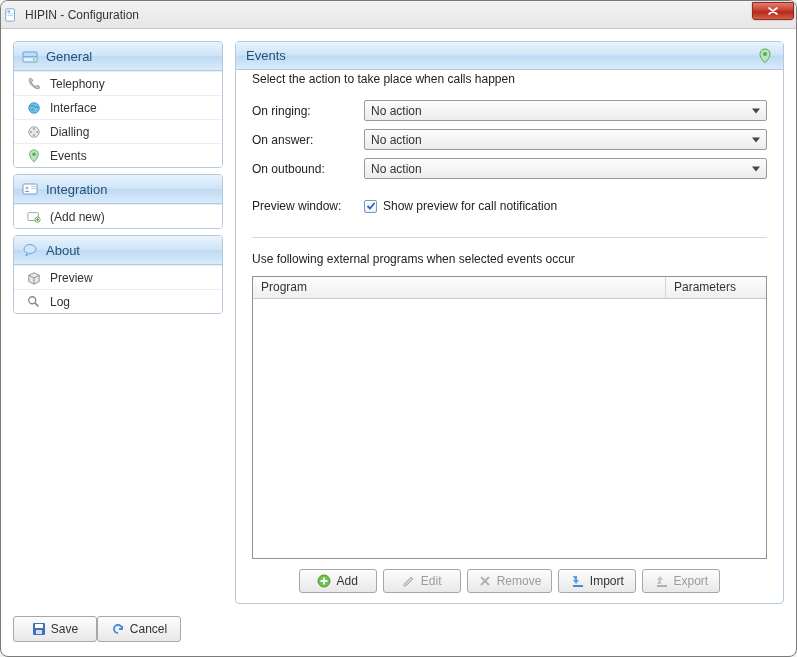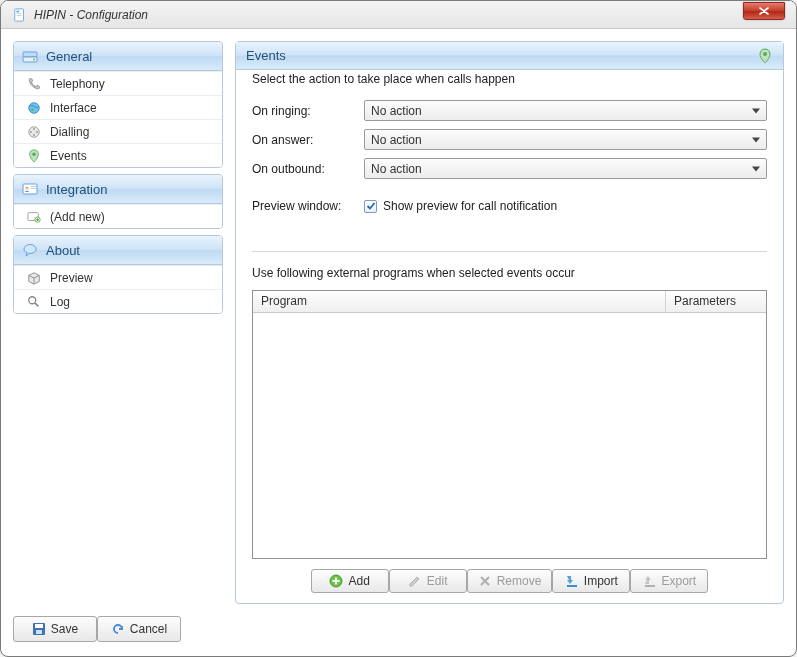--- a/index.html
+++ b/index.html
@@ -22,22 +22,21 @@
     box-shadow: 0 0 10px rgba(0,0,0,0.2);
     position: relative;
     overflow: hidden;
   }
   .titlebar {
     height: 28px;
     background: linear-gradient(#f3f3f3, #e6e6e6);
     border-bottom: 1px solid #c7c7c7;
     display: flex;
     align-items: center;
-    padding: 0 11px;
-    font-style: italic;
+    padding: 0 2px;
   }
   .title-icon {
     width: 16px; height: 16px; margin-right: 6px;
     display: inline-flex; align-items: center; justify-content: center;
   }
   .title-text { flex: 1; font-size: 12px; color: #333; }
   .close-btn {
     width: 42px; height: 18px;
     border-radius: 0 0 3px 3px;
     background: linear-gradient(#e57b6f, #c8412f 45%, #b22a18 55%, #d65c49);
@@ -152,21 +151,21 @@
     transform: translateY(-50%);
     width: 0; height: 0;
     border-left: 4px solid transparent;
     border-right: 4px solid transparent;
     border-top: 5px solid #444;
   }
   .checkbox-row {
     display: flex;
     align-items: center;
     margin-top: 12px;
-    margin-bottom: 32px;
+    margin-bottom: 18px;
   }
   .checkbox {
     width: 13px; height: 13px;
     border: 1px solid #7a9ac0;
     border-radius: 2px;
     background: linear-gradient(#fff, #e8f0f8);
     display: inline-flex; align-items: center; justify-content: center;
     margin-right: 6px;
     cursor: pointer;
   }
@@ -198,21 +197,21 @@
     font-size: 12px;
     color: #333;
   }
   .th.evt { width: 100px; }
   .th.prog { flex: 1; }
   .th.param { width: 100px; border-right: none; }
 
   .btnbar {
     display: flex;
     justify-content: center;
-    gap: 0;
+    gap: 6px;
     margin-top: 10px;
   }
   .btn {
     height: 24px;
     min-width: 78px;
     border: 1px solid #a7a7a7;
     border-radius: 3px;
     background: linear-gradient(#fdfdfd, #e8e8e8);
     display: inline-flex;
     align-items: center;

